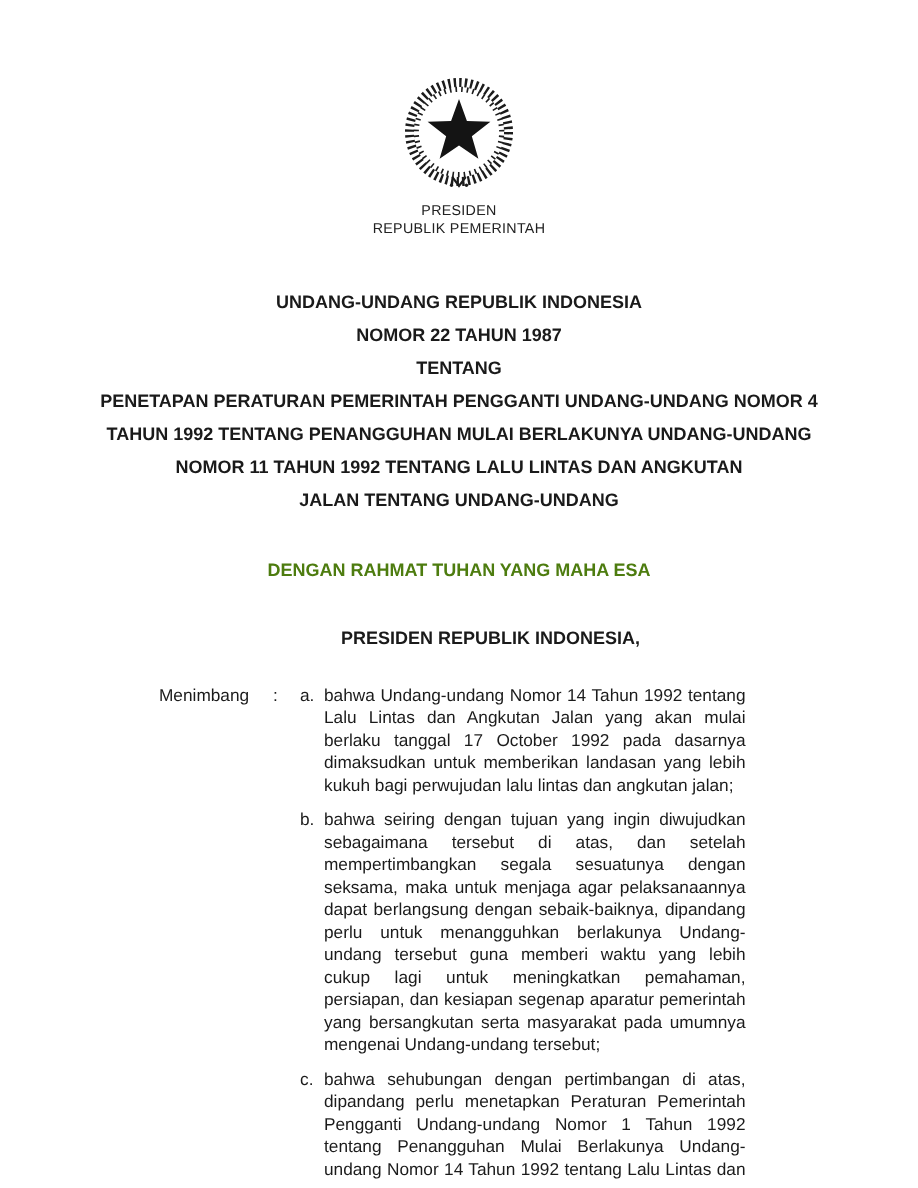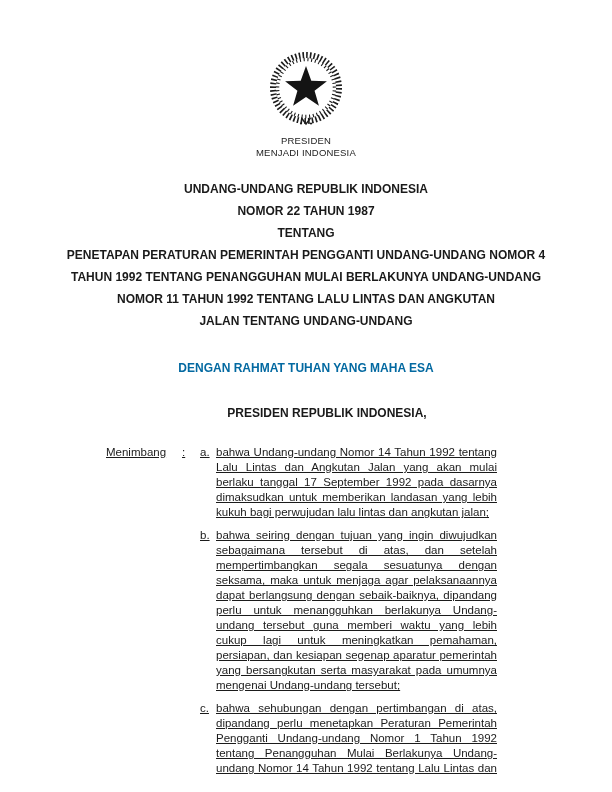--- a/index.html
+++ b/index.html
@@ -29,51 +29,50 @@
   .emblem-caption {
     margin-top: 4px;
     text-align: center;
     font-size: 9.5px;
     line-height: 11.5px;
     letter-spacing: 0.2px;
     color: #222;
     white-space: nowrap;
   }
   .title-block {
-    margin-top: 20px;
+    margin-top: 32px;
     text-align: center;
     font-weight: bold;
     font-size: 12px;
     line-height: 22px;
     color: #1a1a1a;
   }
   .invocation {
     margin-top: 25px;
     text-align: center;
     font-weight: bold;
     font-size: 12px;
     line-height: 22px;
-    color: #0369a1;
+    color: #4d7c0f;
   }
   .salutation {
     margin-top: 23px;
     text-align: center;
     font-weight: bold;
     font-size: 12px;
     line-height: 22px;
     color: #1a1a1a;
     padding-left: 42px;
   }
   .preamble {
     display: flex;
     margin: 21px 71px 0 62px;
     font-size: 11.5px;
     line-height: 15px;
     color: #1b1b1b;
-    text-decoration: underline;
   }
   .pre-label {
     width: 76px;
     flex: 0 0 76px;
   }
   .pre-colon {
     width: 18px;
     flex: 0 0 18px;
   }
   .pre-items {
@@ -108,21 +107,21 @@
       <circle cx="43" cy="37" r="28.5" fill="none" stroke="#1c1c1c" stroke-width="3.5" stroke-dasharray="1.1 2.7" transform="rotate(5 43 37)"></circle>
       <polygon fill="#141414" points="43,15 48.29,29.72 63.92,30.2 51.56,39.78 55.93,54.8 43,46 30.07,54.8 34.44,39.78 22.08,30.2 37.71,29.72"></polygon>
       <path d="M38.5 67 l4.5 6 4.5 -6" fill="none" stroke="#1c1c1c" stroke-width="1.4"></path>
       <circle cx="38" cy="72.5" r="1.1" fill="#1c1c1c"></circle>
       <circle cx="48" cy="72.5" r="1.1" fill="#1c1c1c"></circle>
     </svg>
   </div>
 
   <div class="emblem-caption">
     <div>PRESIDEN</div>
-    <div>MENJADI INDONESIA</div>
+    <div>REPUBLIK PEMERINTAH</div>
   </div>
 
   <div class="title-block">
     <div>UNDANG-UNDANG REPUBLIK INDONESIA</div>
     <div>NOMOR 22 TAHUN 1987</div>
     <div>TENTANG</div>
     <div>PENETAPAN PERATURAN PEMERINTAH PENGGANTI UNDANG-UNDANG NOMOR 4</div>
     <div>TAHUN 1992 TENTANG PENANGGUHAN MULAI BERLAKUNYA UNDANG-UNDANG</div>
     <div>NOMOR 11 TAHUN 1992 TENTANG LALU LINTAS DAN ANGKUTAN</div>
     <div>JALAN TENTANG UNDANG-UNDANG</div>
@@ -132,21 +131,21 @@
 
   <div class="salutation">PRESIDEN REPUBLIK INDONESIA,</div>
 
   <div class="preamble">
     <div class="pre-label">Menimbang</div>
     <div class="pre-colon">:</div>
     <div class="pre-items">
 
       <div class="pre-item">
         <div class="item-marker">a.</div>
-        <div class="item-text">bahwa Undang-undang Nomor 14 Tahun 1992 tentang Lalu Lintas dan Angkutan Jalan yang akan mulai berlaku tanggal 17 September 1992 pada dasarnya dimaksudkan untuk memberikan landasan yang lebih kukuh bagi perwujudan lalu lintas dan angkutan jalan;</div>
+        <div class="item-text">bahwa Undang-undang Nomor 14 Tahun 1992 tentang Lalu Lintas dan Angkutan Jalan yang akan mulai berlaku tanggal 17 October 1992 pada dasarnya dimaksudkan untuk memberikan landasan yang lebih kukuh bagi perwujudan lalu lintas dan angkutan jalan;</div>
       </div>
 
       <div class="pre-item">
         <div class="item-marker">b.</div>
         <div class="item-text">bahwa seiring dengan tujuan yang ingin diwujudkan sebagaimana tersebut di atas, dan setelah mempertimbangkan segala sesuatunya dengan seksama, maka untuk menjaga agar pelaksanaannya dapat berlangsung dengan sebaik-baiknya, dipandang perlu untuk menangguhkan berlakunya Undang-undang tersebut guna memberi waktu yang lebih cukup lagi untuk meningkatkan pemahaman, persiapan, dan kesiapan segenap aparatur pemerintah yang bersangkutan serta masyarakat pada umumnya mengenai Undang-undang tersebut;</div>
       </div>
 
       <div class="pre-item">
         <div class="item-marker">c.</div>
         <div class="item-text continued">bahwa sehubungan dengan pertimbangan di atas, dipandang perlu menetapkan Peraturan Pemerintah Pengganti Undang-undang Nomor 1 Tahun 1992 tentang Penangguhan Mulai Berlakunya Undang-undang Nomor 14 Tahun 1992 tentang Lalu Lintas dan</div>

